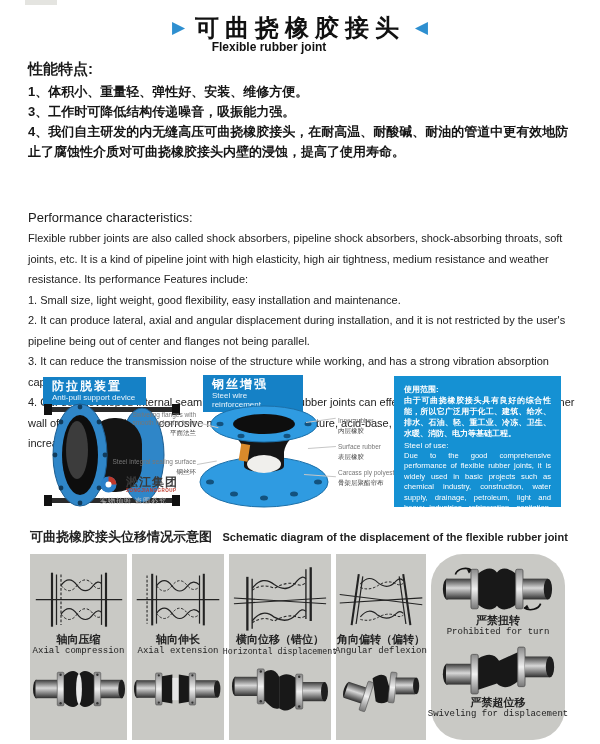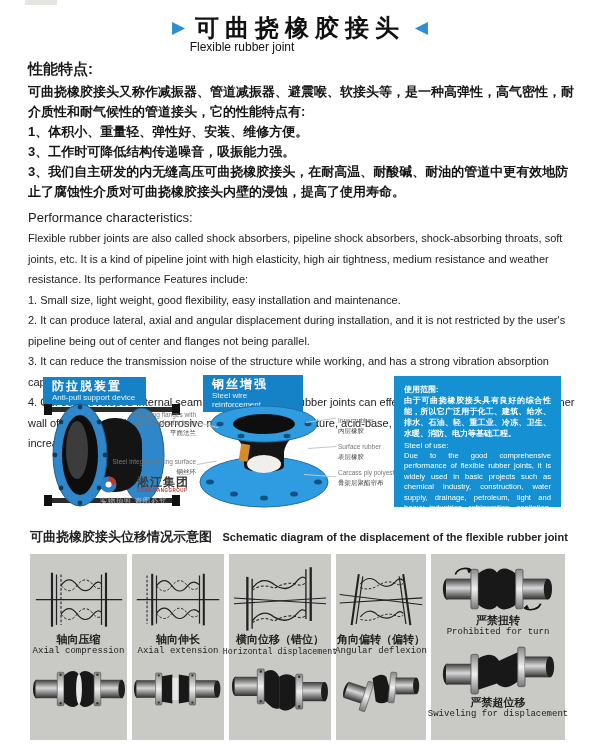--- a/index.html
+++ b/index.html
@@ -6,21 +6,21 @@
   body{width:600px;height:744px;background:#fff;position:relative;overflow:hidden;
        font-family:"Liberation Sans",sans-serif;color:#1a1a1a;}
   .abs{position:absolute;}
 
   
   #smudge{left:25px;top:0;width:32px;height:5px;background:#e4e4e0;}
   #title-row{left:0;top:12px;width:600px;text-align:center;}
   .title-arrow{color:#2e8fd0;font-size:17px;vertical-align:3px;}
   .title-arrow.flip{display:inline-block;transform:scaleX(-1);}
   #title-zh{font-size:24px;font-weight:bold;letter-spacing:6px;margin:0 10px;color:#111;}
-  #title-en{left:0;top:40px;width:484px;text-align:center;font-size:12px;font-weight:normal;color:#111;}
+  #title-en{left:0;top:40px;width:484px;text-align:center;font-size:12px;font-weight:bold;color:#111;padding-left:27px;}
   #zh-head{left:28px;top:60px;font-size:15px;font-weight:bold;}
   #zh-body{left:28px;top:82px;width:548px;font-size:13px;line-height:20px;font-weight:600;color:#161616;}
   #zh-body p{margin:0;}
   #en-head{left:28px;top:210px;font-size:13px;font-weight:normal;}
   #en-body{left:28px;top:228px;width:548px;font-size:11px;line-height:20.5px;color:#222;}
   #en-body p{margin:0;}
 
   
   #features{left:0;top:374px;width:503px;height:152px;}
   .blue-tag{background:#1581c6;color:#fff;padding:3px 8px 3px 9px;box-sizing:border-box;}
@@ -40,56 +40,55 @@
   .leader{height:1px;background:#c6c6c6;transform-origin:left center;}
 
   #range-box{left:394px;top:2px;width:167px;height:131px;background:#1591d3;color:#fff;
              padding:8px 10px;box-sizing:border-box;}
   #range-box .rb-zh-h{font-size:8px;font-weight:bold;line-height:11px;}
   #range-box .rb-zh{font-size:8px;font-weight:bold;line-height:11px;text-align:justify;}
   #range-box .rb-en-h{font-size:8px;line-height:11px;margin-top:1px;}
   #range-box .rb-en{font-size:7.6px;line-height:10.4px;text-align:justify;}
 
   #watermark{left:100px;top:102px;width:110px;}
-  #wm-row{display:flex;align-items:center;gap:20px;}
+  #wm-row{display:flex;align-items:center;gap:9px;}
   #wm-name{font-size:12px;font-weight:bold;color:#3a3a3a;letter-spacing:1px;line-height:12px;}
   #wm-sub{font-size:4.5px;color:#c0392b;font-weight:bold;letter-spacing:.5px;}
   #wm-note{font-size:7px;color:#c3c3c3;margin-top:3px;letter-spacing:1px;}
 
   
   #schem-head{left:30px;top:527px;width:560px;}
   #schem-head .sh-zh{font-size:13px;font-weight:bold;color:#222;}
   #schem-head .sh-en{font-size:11px;font-weight:bold;color:#222;margin-left:6px;}
   #panels{left:30px;top:554px;width:540px;height:186px;display:flex;gap:5px;}
   .panel{background:#c9c9c5;height:186px;display:flex;flex-direction:column;align-items:center;}
-  .p1{width:97px;}.p2{width:92px;}.p3{width:102px;}.p4{width:90px;}.p5{width:134px;}
+  .p1{width:97px;}.p2{width:92px;}.p3{width:102px;}.p4{width:90px;}.p5{width:134px;border-radius:32px;}
   .diag{margin-top:7px;}
   .plabel{text-align:center;}
   .plabel .pl-zh{font-size:11px;font-weight:bold;color:#222;line-height:13px;
                  font-family:"Liberation Serif",serif;}
   .plabel .pl-en{font-size:9px;color:#222;line-height:11px;white-space:nowrap;
                  font-family:"Liberation Mono",monospace;}
   .photo{margin-top:4px;}
 </style>
 </head>
 <body>
 
 <div id="smudge" class="abs"></div>
 
 <div id="title-row" class="abs">
   <span class="title-arrow">▶</span><span id="title-zh">可曲挠橡胶接头</span><span class="title-arrow flip">▶</span>
 </div>
 <div id="title-en" class="abs">Flexible rubber joint</div>
 
 <div id="zh-head" class="abs">性能特点:</div>
 <div id="zh-body" class="abs">
-  <p>可曲挠橡胶接头又称作减振器、管道减振器、避震喉、软接头等，是一种高弹性，高气密性，耐介质性和耐气候性的管道接头，它的性能特点有:</p>
   <p>1、体积小、重量轻、弹性好、安装、维修方便。</p>
   <p>3、工作时可降低结构传递噪音，吸振能力强。</p>
-  <p>3、我们自主研发的内无缝高压可曲挠橡胶接头，在耐高温、耐酸碱、耐油的管道中更有效地防止了腐蚀性介质对可曲挠橡胶接头内壁的浸蚀，提高了使用寿命。</p>
+  <p>4、我们自主研发的内无缝高压可曲挠橡胶接头，在耐高温、耐酸碱、耐油的管道中更有效地防止了腐蚀性介质对可曲挠橡胶接头内壁的浸蚀，提高了使用寿命。</p>
 </div>
 
 <div id="en-head" class="abs">Performance characteristics:</div>
 <div id="en-body" class="abs">
   <p>Flexible rubber joints are also called shock absorbers, pipeline shock absorbers, shock-absorbing throats, soft joints, etc. It is a kind of pipeline joint with high elasticity, high air tightness, medium resistance and weather resistance. Its performance Features include:</p>
   <p>1. Small size, light weight, good flexibility, easy installation and maintenance.</p>
   <p>2. It can produce lateral, axial and angular displacement during installation, and it is not restricted by the user's pipeline being out of center and flanges not being parallel.</p>
   <p>3. It can reduce the transmission noise of the structure while working, and has a strong vibration absorption capacity.</p>
   <p>4. Our self-developed internal seamless high-pressure rubber joints can effectively prevent corrosion of the inner wall of the rubber joints by corrosive media in high-temperature, acid-base, and oil-resistant pipelines, and increase the service life.</p>
 </div>

